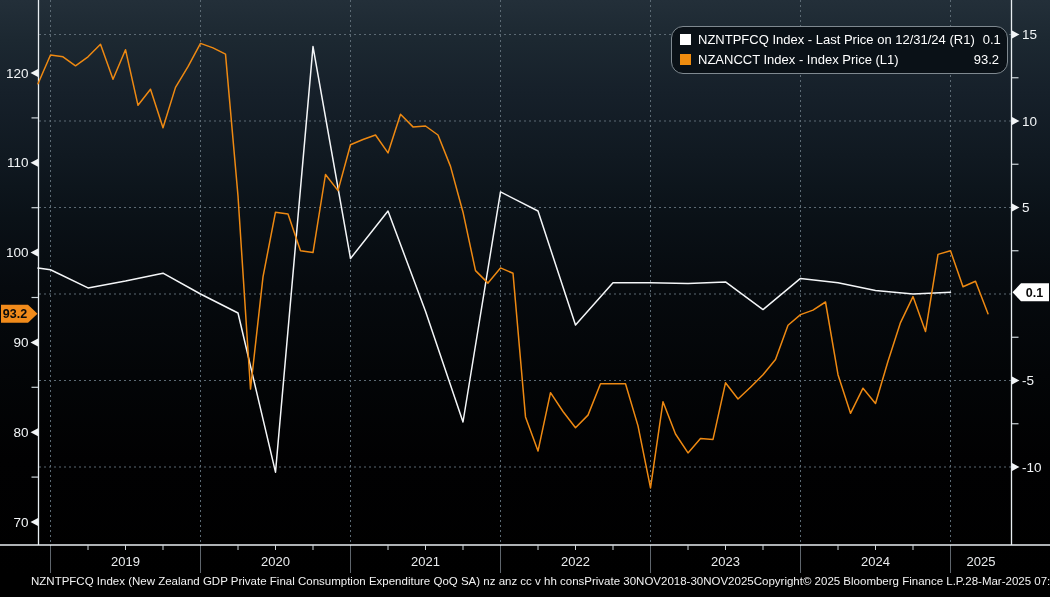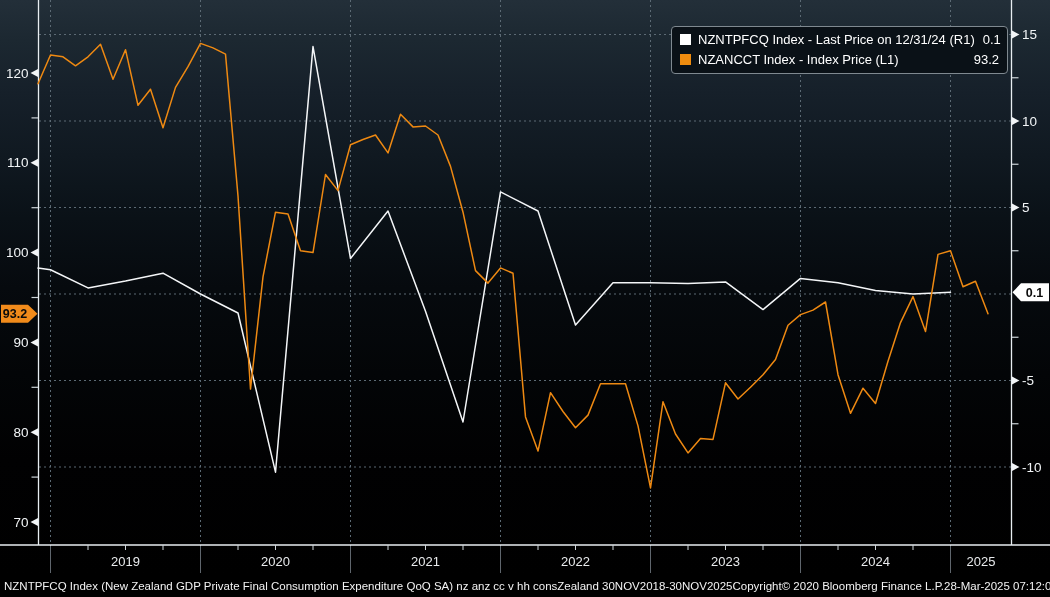--- a/index.html
+++ b/index.html
@@ -5,28 +5,28 @@
   html,body{margin:0;padding:0;background:#000;}
   body{width:1050px;height:597px;overflow:hidden;font-family:"Liberation Sans",sans-serif;}
   .chart{position:relative;width:1050px;height:575px;
     background:linear-gradient(180deg,#232f39 0%,#1c2831 7%,#16202a 16%,#101921 27%,#0a1117 38%,#060a0e 50%,#030507 65%,#010102 80%,#000 100%);}
   .chart svg{position:absolute;left:0;top:0;}
   svg text{font-family:"Liberation Sans",sans-serif;}
   .tick-label{fill:#f2f5f7;font-size:13.5px;}
   .year-label{fill:#e8eaec;font-size:13px;}
   .tag-text{fill:#0a0a0a;font-size:12.5px;font-weight:bold;}
   .legend{position:absolute;left:671px;top:26px;width:337px;box-sizing:border-box;
-    background:#0a1117;border:1px solid #7f8990;border-radius:4px;padding:3px 8px 4px;
+    background:#0a1117;border:1px solid #7f8990;border-radius:12px;padding:3px 8px 4px;
     display:flex;flex-direction:column;gap:1px;}
   .legend-row{display:flex;align-items:center;height:19px;font-size:13px;color:#fff;white-space:nowrap;}
   .swatch{width:11px;height:11px;margin-right:7px;flex:none;}
   .legend-label{flex:1;}
   .legend-value{text-align:right;padding-left:8px;}
   .statusbar{height:22px;background:#000;color:#f2f2f2;font-size:11.5px;
-    display:flex;align-items:center;justify-content:space-between;padding:0 4px;white-space:nowrap;}
+    display:flex;justify-content:space-between;padding:0 4px;white-space:nowrap;margin-left:27px;}
 </style>
 </head>
 <body>
 
 <div class="chart">
   <svg width="1050" height="575" viewBox="0 0 1050 575">
 
     <g stroke="#5c6a74" stroke-width="1" stroke-dasharray="2 3">
       <line x1="39" y1="34.5" x2="1011" y2="34.5"></line>
       <line x1="39" y1="121" x2="1011" y2="121"></line>
@@ -164,16 +164,16 @@
     <div class="legend-row">
       <span class="swatch" style="background: rgb(239, 140, 15);"></span>
       <span class="legend-label">NZANCCT Index - Index Price (L1)</span>
       <span class="legend-value">93.2</span>
     </div>
   </div>
 </div>
 
 <div class="statusbar">
   <span>NZNTPFCQ Index (New Zealand GDP Private Final Consumption Expenditure QoQ SA) nz anz cc v hh cons</span>
-  <span>Zealand 30NOV2018-30NOV2025</span>
-  <span>Copyright© 2020 Bloomberg Finance L.P.</span>
+  <span>Private 30NOV2018-30NOV2025</span>
+  <span>Copyright© 2025 Bloomberg Finance L.P.</span>
   <span>28-Mar-2025 07:12:09</span>
 </div>
 
 </body></html>

